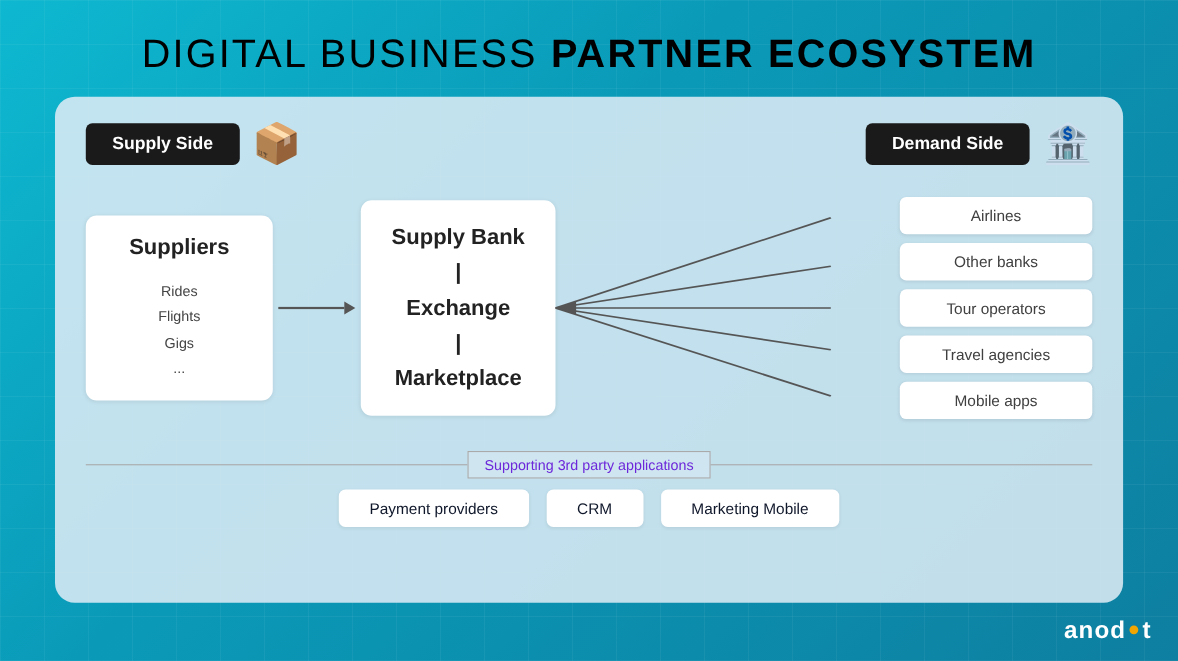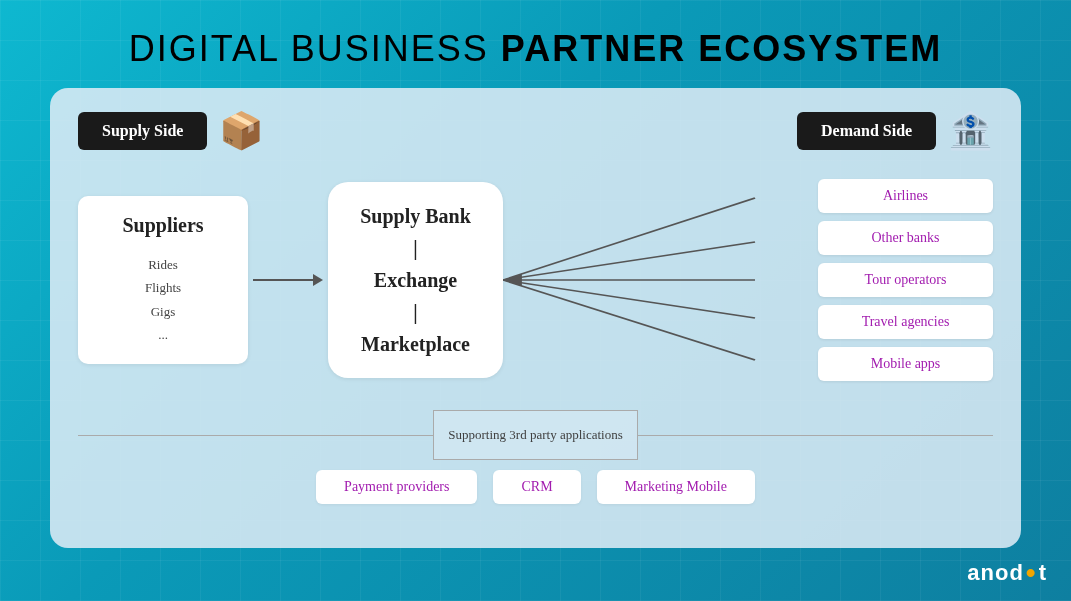--- a/index.html
+++ b/index.html
@@ -43,21 +43,20 @@
     }
 
     .main-card {
       position: relative;
       z-index: 2;
       background: rgba(220, 235, 245, 0.88);
       border-radius: 18px;
       margin: 0 50px;
       padding: 22px 28px 22px;
       min-height: 460px;
-      font-family: Liberation Serif, serif;
     }
 
     .card-header {
       display: flex;
       justify-content: space-between;
       align-items: center;
       margin-bottom: 18px;
     }
 
     .side-label {
@@ -136,21 +135,21 @@
       width: 0;
       height: 0;
       border-top: 6px solid transparent;
       border-bottom: 6px solid transparent;
       border-left: 10px solid #555;
     }
 
     
     .exchange-box {
       background: white;
-      border-radius: 20px;
+      border-radius: 10px;
       padding: 18px 28px;
       text-align: center;
       box-shadow: 0 1px 4px rgba(0,0,0,0.08);
       min-width: 175px;
     }
 
     .exchange-box .box-title {
       font-size: 20px;
       font-weight: 600;
       color: #222;
@@ -177,21 +176,21 @@
       flex-direction: column;
       gap: 8px;
       min-width: 175px;
     }
 
     .demand-item {
       background: white;
       border-radius: 6px;
       padding: 9px 18px;
       font-size: 14px;
-      color: #a21caf;
+      color: #404040;
       text-align: center;
       box-shadow: 0 1px 3px rgba(0,0,0,0.08);
     }
 
     
     .bottom-section {
       margin-top: 10px;
     }
 
     .supporting-label-row {
@@ -202,39 +201,39 @@
     }
 
     .supporting-line {
       flex: 1;
       height: 1px;
       background: #aaa;
     }
 
     .supporting-label {
       font-size: 13px;
-      color: #404040;
+      color: #6d28d9;
       border: 1px solid #aaa;
-      padding: 16px 14px;
+      padding: 4px 14px;
       background: rgba(220,235,245,0.5);
       white-space: nowrap;
     }
 
     .bottom-boxes {
       display: flex;
       justify-content: center;
       gap: 16px;
     }
 
     .bottom-box {
       background: white;
       border-radius: 6px;
       padding: 9px 28px;
       font-size: 14px;
-      color: #a21caf;
+      color: #0f172a;
       text-align: center;
       box-shadow: 0 1px 3px rgba(0,0,0,0.06);
     }
 
     
     .anodot-logo {
       position: absolute;
       bottom: 14px;
       right: 24px;
       z-index: 10;

